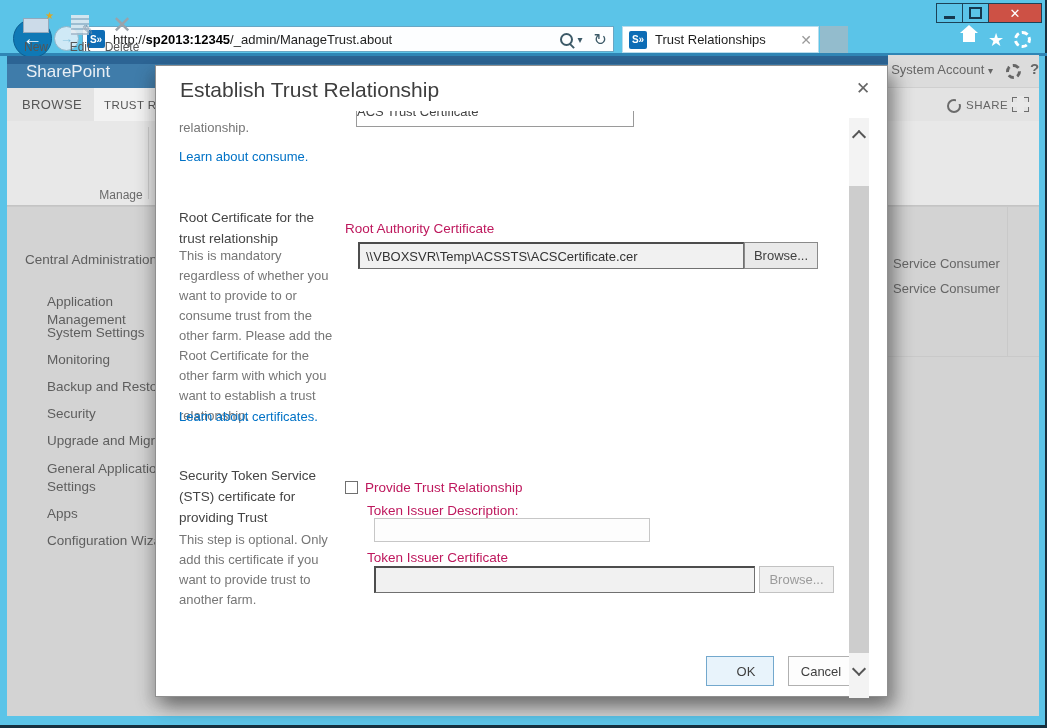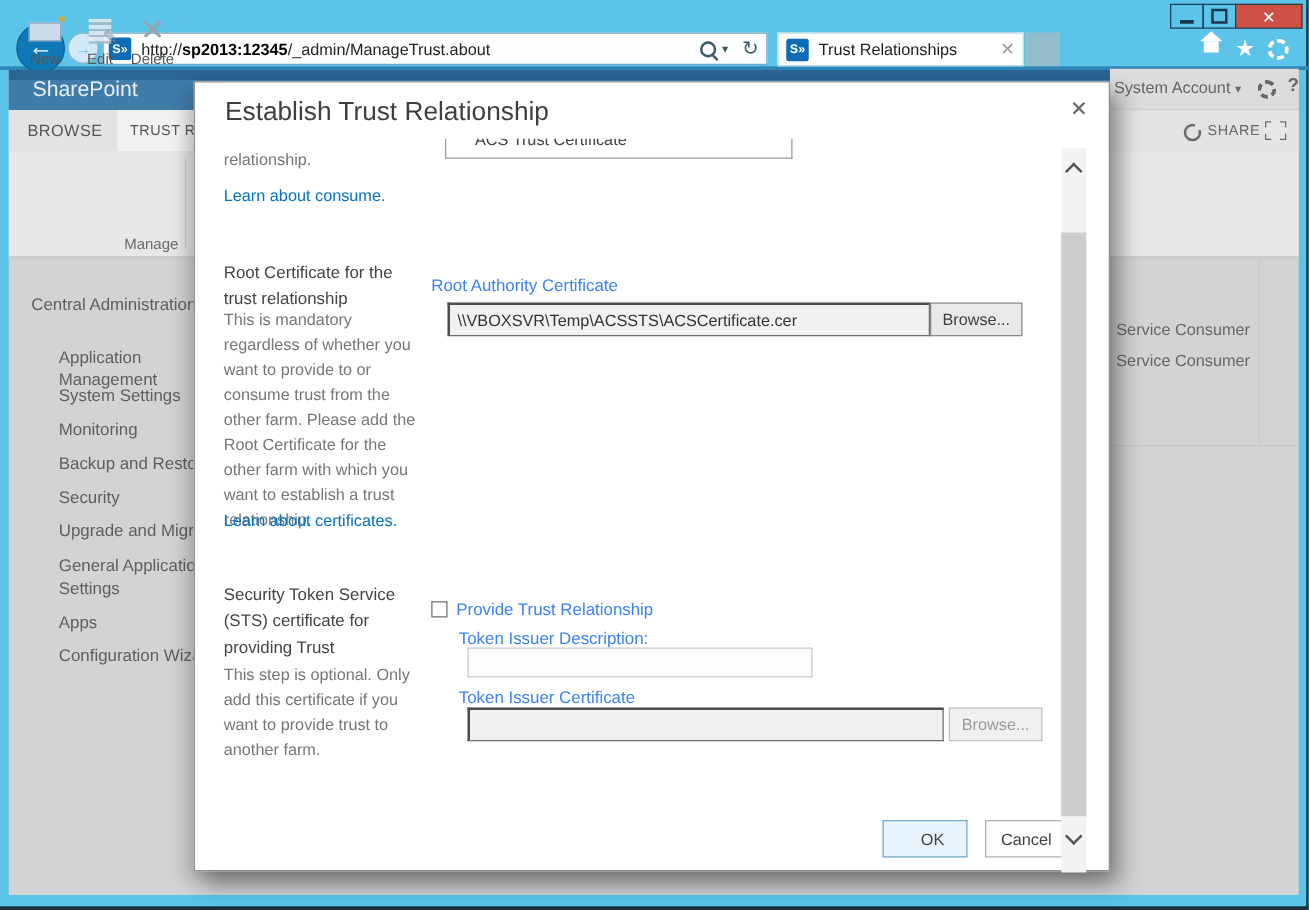--- a/index.html
+++ b/index.html
@@ -79,38 +79,38 @@
   .rgroup{left:7px;top:188px;width:140px;text-align:center;color:#6a6a6a;font-size:12px;padding-left:44px;}
   .gsep{left:148px;top:127px;width:1px;height:72px;background:#cccccc;}
   .share-row{top:97px;color:#666;font-size:11.5px;letter-spacing:.5px;}
   .share-ic{position:relative;left:947px;top:99px;width:10px;height:10px;border:2px solid #6b6b6b;border-radius:50%;}
   .share-ic::after{content:"";position:absolute;right:-3px;top:-3px;width:6px;height:6px;background:#e3e3e3;}
   .share-lbl{left:966px;top:99px;}
   .focus-ic{left:1012px;top:97px;width:15px;height:13px;border:1px solid #6e6e6e;}
   .focus-ic::before{content:"";position:absolute;top:-2px;bottom:-2px;left:4px;right:4px;background:#e8e8e8;}
   .focus-ic::after{content:"";position:absolute;left:-2px;right:-2px;top:4px;bottom:4px;background:#e8e8e8;}
   
-  .nav-item{color:#5e5e5e;font-size:13.5px;white-space:nowrap;}
+  .nav-item{color:#5e5e5e;font-size:13.5px;white-space:nowrap;margin-top:16px;}
   .nav-item.wrap{white-space:normal;line-height:18px;}
   .svc-row{left:893px;color:#666;font-size:13px;white-space:nowrap;}
   .hline{background:#c9c9c9;height:1px;}
   .vline{background:#c9c9c9;width:1px;}
   
   .dialog{left:155px;top:65px;width:733px;height:632px;background:#fff;border:1px solid #8f8f8f;
     box-sizing:border-box;z-index:10;
     box-shadow:8px 10px 16px rgba(40,40,40,.45),-6px 8px 14px rgba(40,40,40,.22);}
   .dlg-title{left:24px;top:12px;font-size:21px;font-weight:300;color:#3e3e3e;}
   .dlg-close{left:700px;top:12px;color:#666;font-size:17px;font-weight:bold;cursor:default;}
   .clip-input{left:200px;top:45px;width:276px;height:15px;overflow:hidden;
     border-left:1px solid #9a9a9a;border-right:1px solid #9a9a9a;border-bottom:1px solid #9a9a9a;}
-  .clip-input span{position:absolute;left:23px;top:-7px;font-size:13px;color:#444;white-space:nowrap;}
+  .clip-input span{position:absolute;left:0;top:-7px;font-size:13px;color:#444;white-space:nowrap;}
   .col-l{color:#767676;font-size:13px;line-height:20px;}
   .col-head{color:#444;font-size:13.5px;line-height:21px;}
   .lnk{color:#0072c6;font-size:13px;}
-  .fld-label{color:#3b82f6;font-size:13.5px;text-align:center;}
+  .fld-label{color:#be185d;font-size:13.5px;text-align:center;}
   .file-input{background:#f1f1f1;border:1px solid #707070;border-top:2px solid #4d4d4d;
     border-left:2px solid #4d4d4d;box-sizing:border-box;display:flex;align-items:center;
     font-size:13px;color:#333;padding-left:6px;white-space:nowrap;overflow:hidden;}
   .browse{box-sizing:border-box;display:flex;align-items:center;justify-content:center;font-size:13px;}
   .browse.on{background:#e9e9e9;border:1px solid #8a8a8a;color:#3f3f3f;}
   .browse.off{background:#f0f0f0;border:1px solid #c2c2c2;color:#9b9b9b;}
   .chkbox{width:13px;height:13px;background:#fff;border:1px solid #707070;box-sizing:border-box;}
   .txt-input{border:1px solid #c7c7c7;background:#fdfdfd;box-sizing:border-box;font-size:13px;
     font-family:"Liberation Sans",sans-serif;padding:0 5px;outline:none;color:#333;}
   .btn{box-sizing:border-box;display:flex;align-items:center;justify-content:center;

